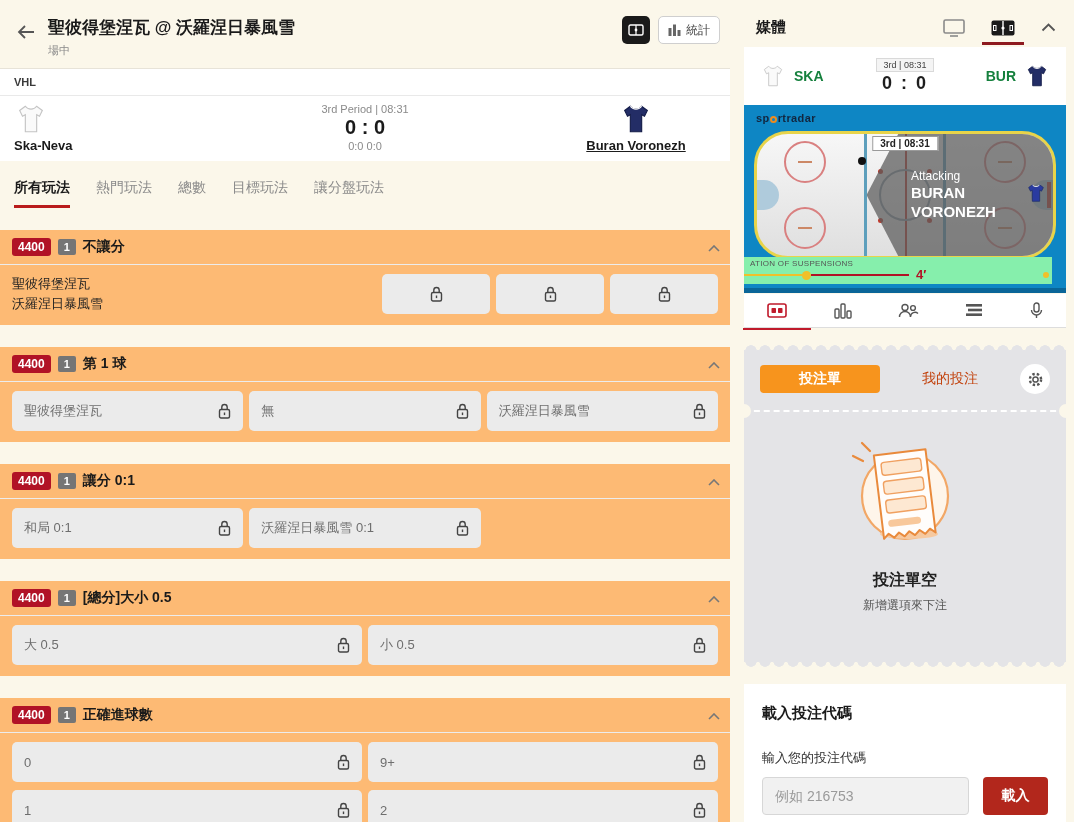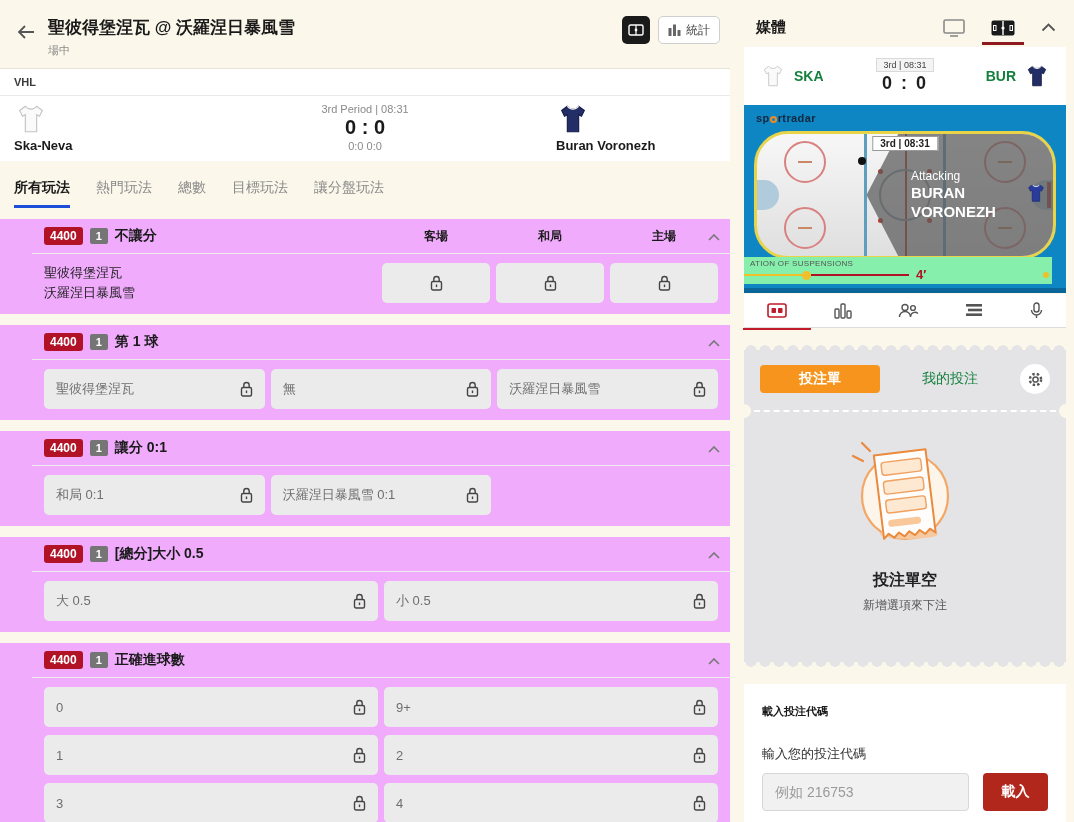--- a/index.html
+++ b/index.html
@@ -22,33 +22,33 @@
     display:flex; align-items:center; justify-content:center; cursor:pointer; }
   .stats-btn { height:28px; padding:0 9px; background:#fff; border:1px solid #cfcfcf;
     border-radius:5px; display:flex; gap:5px; align-items:center; font-size:12px; color:#444;
     cursor:pointer; }
 
   .score-card { background:#fff; border-top:1px solid #e7e3d8; }
   .league-row { font-size:11px; font-weight:bold; color:#3a3a3a; padding:7px 14px;
     border-bottom:1px solid #e9e9e9; }
   .scoreboard { display:flex; align-items:stretch; padding:6px 14px 8px; }
   .sb-team { width:160px; display:flex; flex-direction:column; }
-  .sb-team.away { align-items:flex-start; }
+  .sb-team.away { align-items:center;text-decoration:underline; }
   .sb-team .jersey { height:34px; }
   .sb-name { font-size:13px; font-weight:bold; color:#1a1a1a; margin-top:2px; }
   .sb-center { flex:1; display:flex; flex-direction:column; align-items:center; justify-content:center; }
   .sb-period { font-size:11px; color:#8a8a8a; }
   .sb-score { font-size:20px; font-weight:bold; color:#1a1a1a; margin:1px 0; }
   .sb-sub { font-size:11px; color:#8a8a8a;text-align:right; }
 
   .tabs-row { display:flex; gap:26px; padding:18px 14px 0; }
   .tab { font-size:14px; color:#8a8a8a; padding-bottom:8px; cursor:pointer; }
-  .tab.active { color:#1a1a1a; font-weight:bold; border-bottom:3px solid #1d4ed8; }
-
-  .market { background:#f0abfc; margin-top:11px;padding-left:32px; }
+  .tab.active { color:#1a1a1a; font-weight:bold; border-bottom:3px solid #b91c1c; }
+
+  .market { background:#fdba74; margin-top:22px; }
   .market:first-of-type { margin-top:6px; }
   .mkt-header { position:relative; display:flex; align-items:center; gap:7px;
     padding:8px 12px; border-bottom:1px solid #ececec; }
   .badge-red { background:#B11226; color:#fff; font-size:12px; font-weight:bold;
     padding:2px 6px; border-radius:3px; }
   .badge-gray { background:#757575; color:#fff; font-size:11px; font-weight:bold;
     padding:2px 6px; border-radius:2px; }
   .mkt-title { font-size:14px; font-weight:bold; color:#1a1a1a; }
   .mkt-cols { margin-left:auto; width:336px; display:grid; grid-template-columns:1fr 1fr 1fr;
     gap:6px; }
@@ -144,34 +144,34 @@
   .betslip::before { content:""; position:absolute; left:0; right:0; top:-7px; height:8px;
     background-image:radial-gradient(circle at 7px 8px,#E4E4E7 5.5px,rgba(0,0,0,0) 6px);
     background-size:14px 8px; background-repeat:repeat-x; }
   .betslip::after { content:""; position:absolute; left:0; right:0; bottom:-7px; height:8px;
     background-image:radial-gradient(circle at 7px 0px,#E4E4E7 5.5px,rgba(0,0,0,0) 6px);
     background-size:14px 8px; background-repeat:repeat-x; }
   .bs-tabs { display:flex; align-items:center; }
   .bs-btn { background:#F7941D; color:#fff; font-size:14px; font-weight:bold; border:none;
     border-radius:4px; width:120px; height:28px; cursor:pointer;
     font-family:"Liberation Sans",sans-serif; }
-  .bs-mybets { flex:1; text-align:center; font-size:14px; color:#15803d; cursor:pointer; }
+  .bs-mybets { flex:1; text-align:center; font-size:14px; color:#c2410c; cursor:pointer; }
   .bs-gear { width:30px; height:30px; border-radius:50%; background:#fff; display:flex;
     align-items:center; justify-content:center; cursor:pointer; }
   .bs-divider { position:relative; margin:16px -16px 0; border-top:2px dashed #fff; }
   .bs-divider .notch { position:absolute; top:-8px; width:14px; height:14px; border-radius:50%;
     background:#FBF7EA; }
   .bs-divider .notch.l { left:-7px; } .bs-divider .notch.r { right:-7px; }
   .bs-empty { text-align:center; padding:26px 0 30px; }
   .bs-empty-title { font-size:16px; font-weight:bold; color:#222; margin-top:10px; }
   .bs-empty-sub { font-size:12px; color:#555; margin-top:6px; }
 
   
   .loadcode { background:#fff; margin-top:22px; padding:20px 18px 26px; border-bottom:1px solid #eee; }
-  .lc-title { font-size:11px; font-weight:bold; color:#1a1a1a; }
+  .lc-title { font-size:15px; font-weight:bold; color:#1a1a1a; }
   .lc-label { font-size:13px; color:#333; margin-top:26px; }
   .lc-row { display:flex; gap:14px; margin-top:10px; }
   .lc-input { flex:1; height:38px; background:#F1F1F1; border:1px solid #d7d7d7; border-radius:4px;
     padding:0 12px; font-size:14px; color:#333; font-family:"Liberation Sans",sans-serif; }
   .lc-input::placeholder { color:#9a9a9a; }
   .lc-btn { width:100px; height:38px; background:#B2271C; color:#fff; font-size:14px;
     font-weight:bold; border:none; border-radius:4px; cursor:pointer;
     font-family:"Liberation Sans",sans-serif; }
 </style>
 </head>
@@ -244,25 +244,20 @@
       <div class="tab">總數</div>
       <div class="tab">目標玩法</div>
       <div class="tab">讓分盤玩法</div>
     </div>
 
     <div class="market">
       <div class="mkt-header">
         <span class="badge-red">4400</span>
         <span class="badge-gray">1</span>
         <span class="mkt-title">不讓分</span>
-        <div class="mkt-cols">
-          <span class="mkt-col">客場</span>
-          <span class="mkt-col">和局</span>
-          <span class="mkt-col">主場</span>
-        </div>
         <span class="chev">
           <svg width="12" height="7" viewBox="0 0 12 7">
               <path d="M1 6 L6 1 L11 6" fill="none" stroke="#777" stroke-width="1.6"></path>
             </svg>
         </span>
       </div>
       <div class="mkt-body row-3cols">
         <div class="team-lines">
           <div>聖彼得堡涅瓦</div>
           <div>沃羅涅日暴風雪</div>

